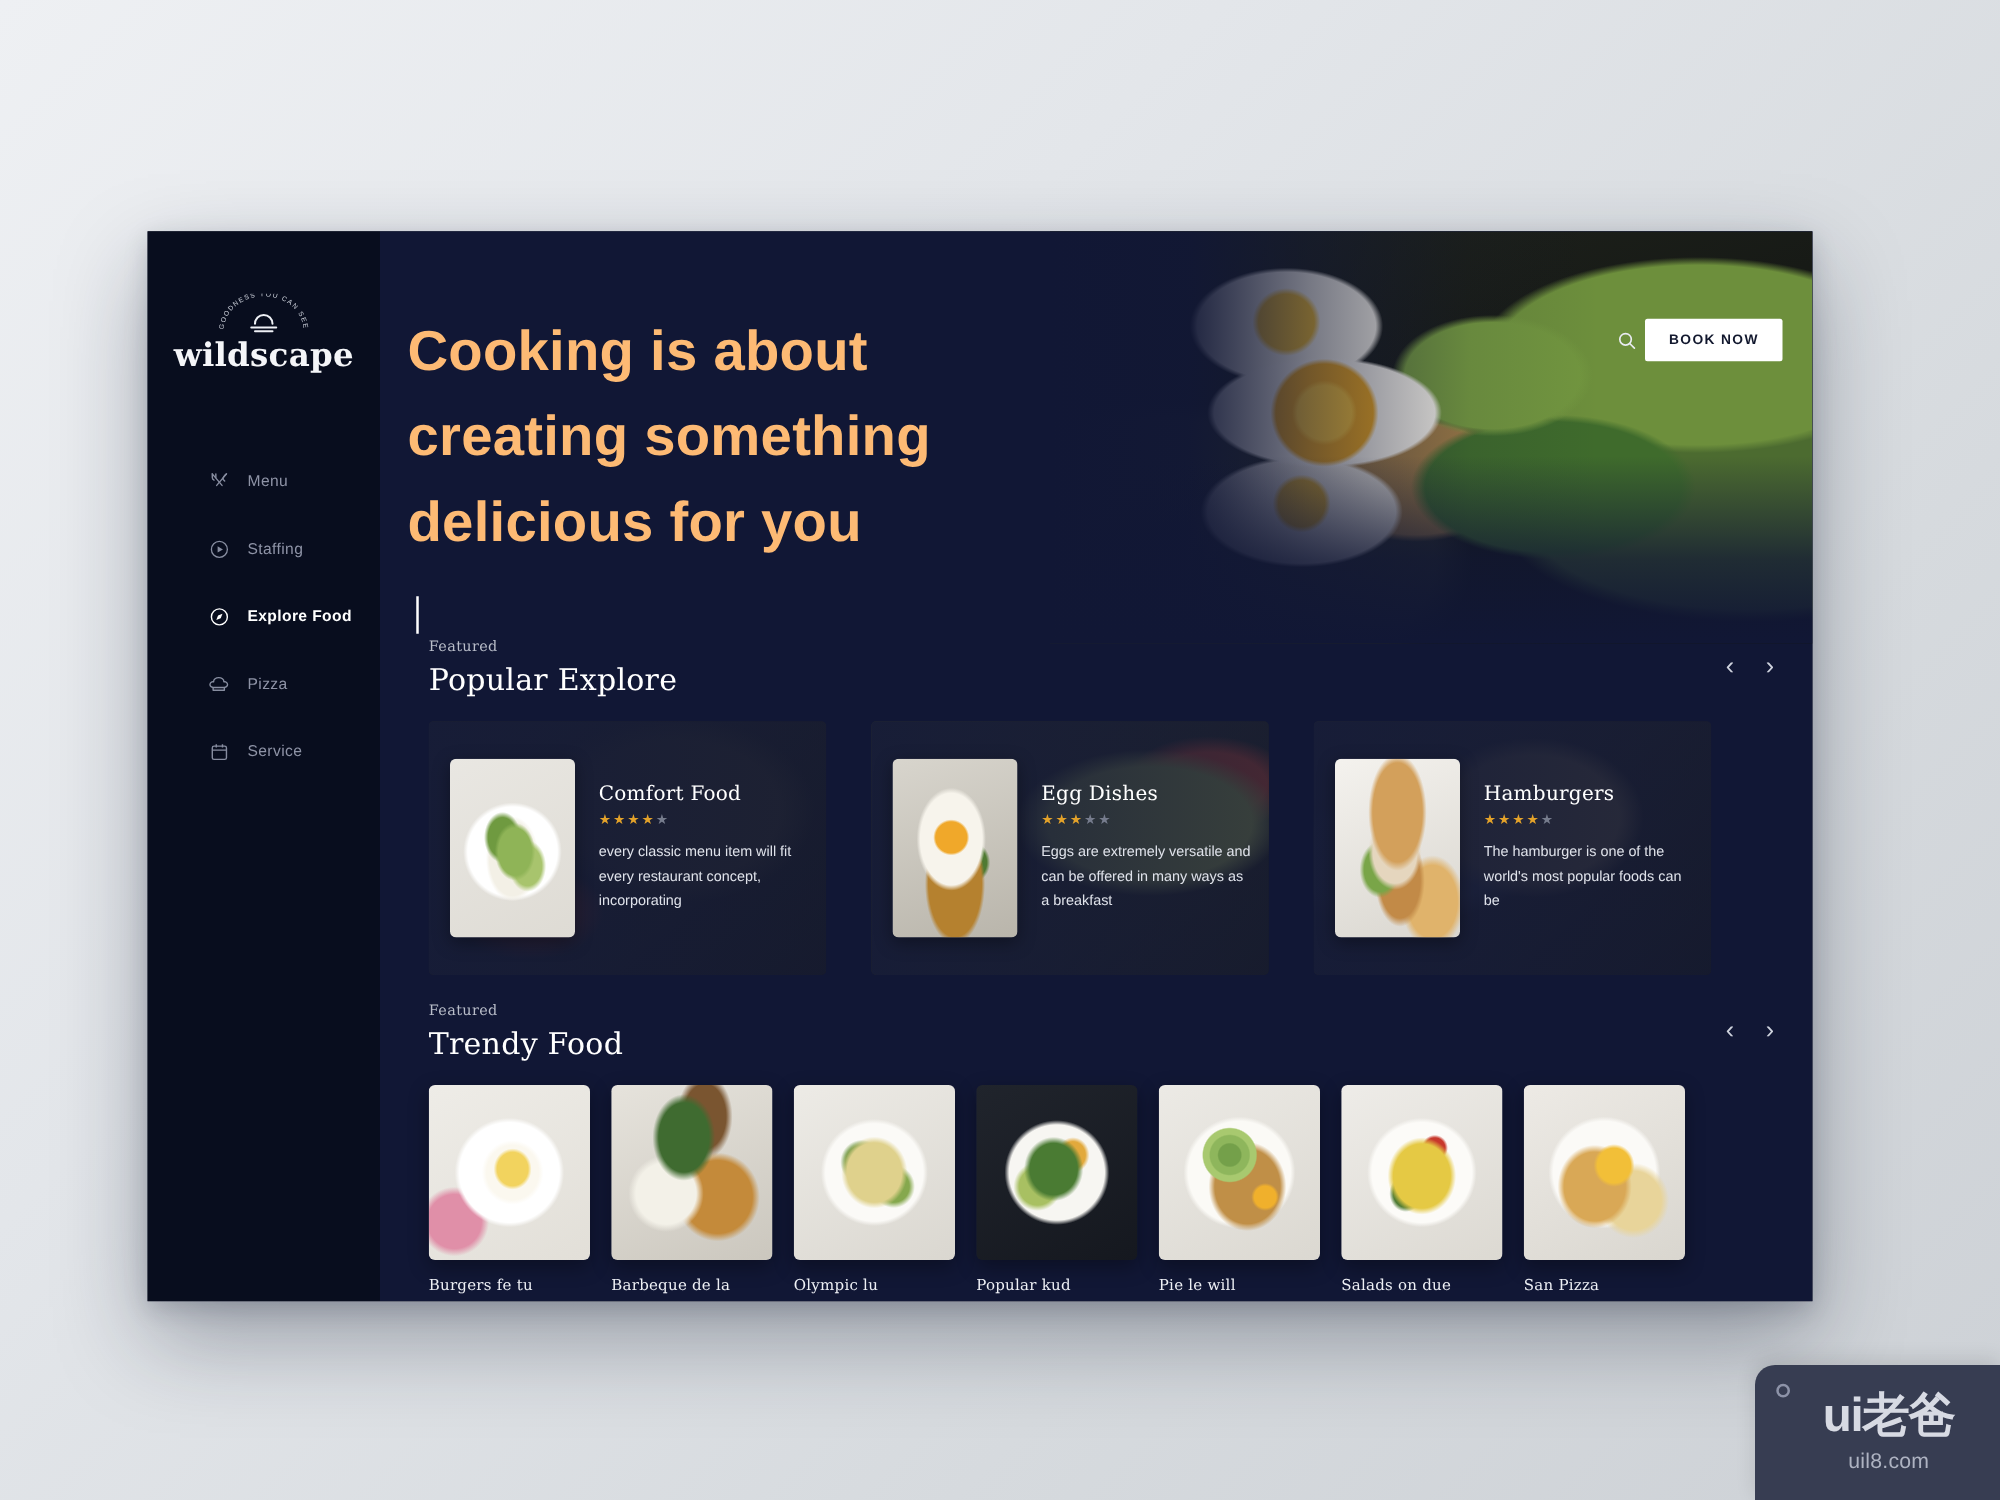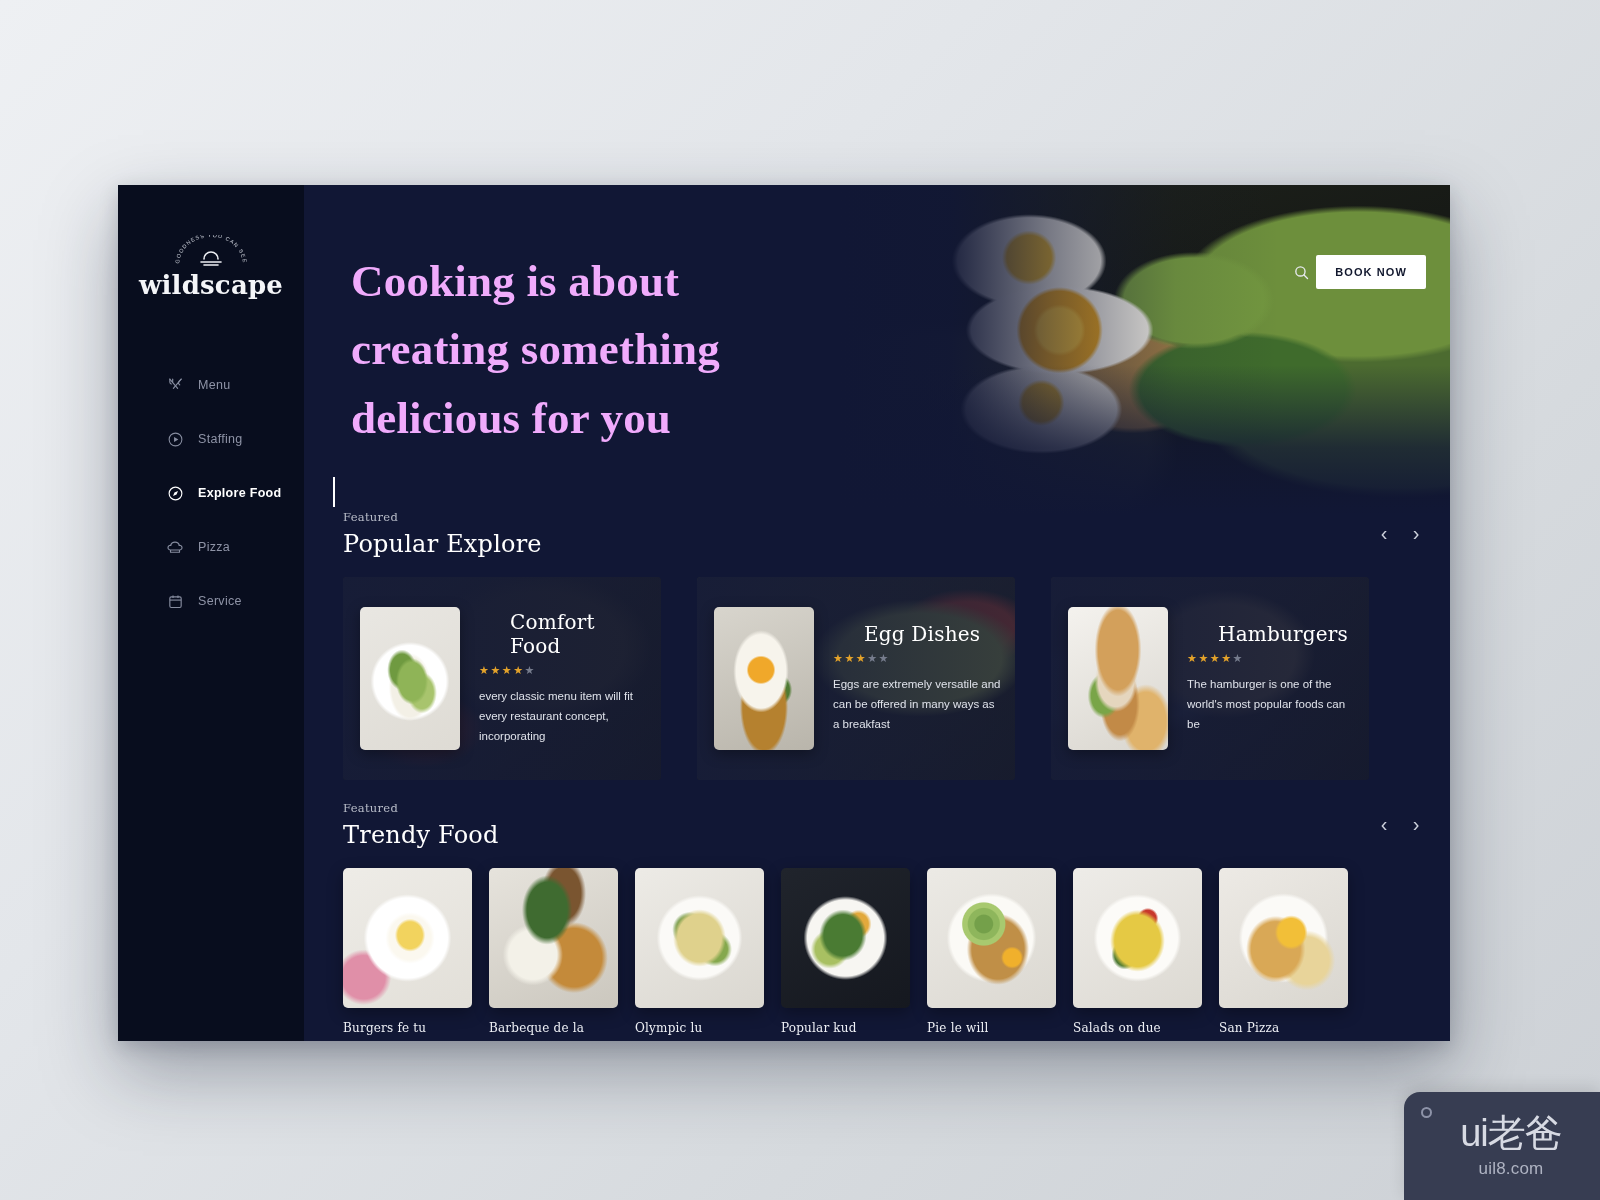--- a/index.html
+++ b/index.html
@@ -159,26 +159,26 @@
     font-weight:700;
     letter-spacing:1.1px;
     padding: 11px 19px;
     cursor:pointer;
     font-family:"Liberation Sans", sans-serif;
   }
 
   
   .hero-heading {
     position:absolute;
-    left: 47px; top: 62px;
+    left: 22px; top: 62px;
     width: 470px;
-    font-family: Liberation Serif, serif;
+    font-family: Liberation Sans, sans-serif;
     font-size: 45px;
     line-height: 1.52;
-    color: #f0abfc;
+    color: #fdba74;
     z-index: 15;
     letter-spacing: 0.2px;
   }
 
   
   .section-head {
     position:absolute;
     left:39px;
     z-index:15;
   }
@@ -245,24 +245,23 @@
     box-shadow: 0 4px 14px rgba(0,0,0,0.35);
   }
   .dish-body {
     position:relative;
     z-index:3;
     margin-left: 19px;
     padding-right: 12px;
   }
   .dish-title {
     font-family:"DejaVu Serif","Liberation Serif",serif;
-    font-size:20px;
+    font-size:16px;
     color:#ffffff;
     letter-spacing:0.2px;
-    margin-left:31px;
   }
   .stars { margin-top:7px; font-size:11px; letter-spacing:1.5px; line-height:1; }
   .star-on { color:#e3a22a; }
   .star-off { color:#767c8d; }
   .dish-desc {
     margin-top:11px;
     font-size:11.5px;
     line-height:1.72;
     color:#dfe2ea;
     max-width: 170px;
@@ -411,21 +410,21 @@
   }
   .wm-dot {
     position:absolute;
     left:17px; top:15px;
     width:11px; height:11px;
     border:2px solid #8d93a8;
     border-radius:50%;
   }
   .wm-main {
     font-size:38px;
-    font-weight:400;
+    font-weight:700;
     color:#d7dae3;
     letter-spacing:-1px;
     line-height:1;
     margin-left: 18px;
   }
   .wm-sub {
     font-size:17px;
     color:#aeb3c2;
     margin-top:7px;
     margin-left: 18px;

